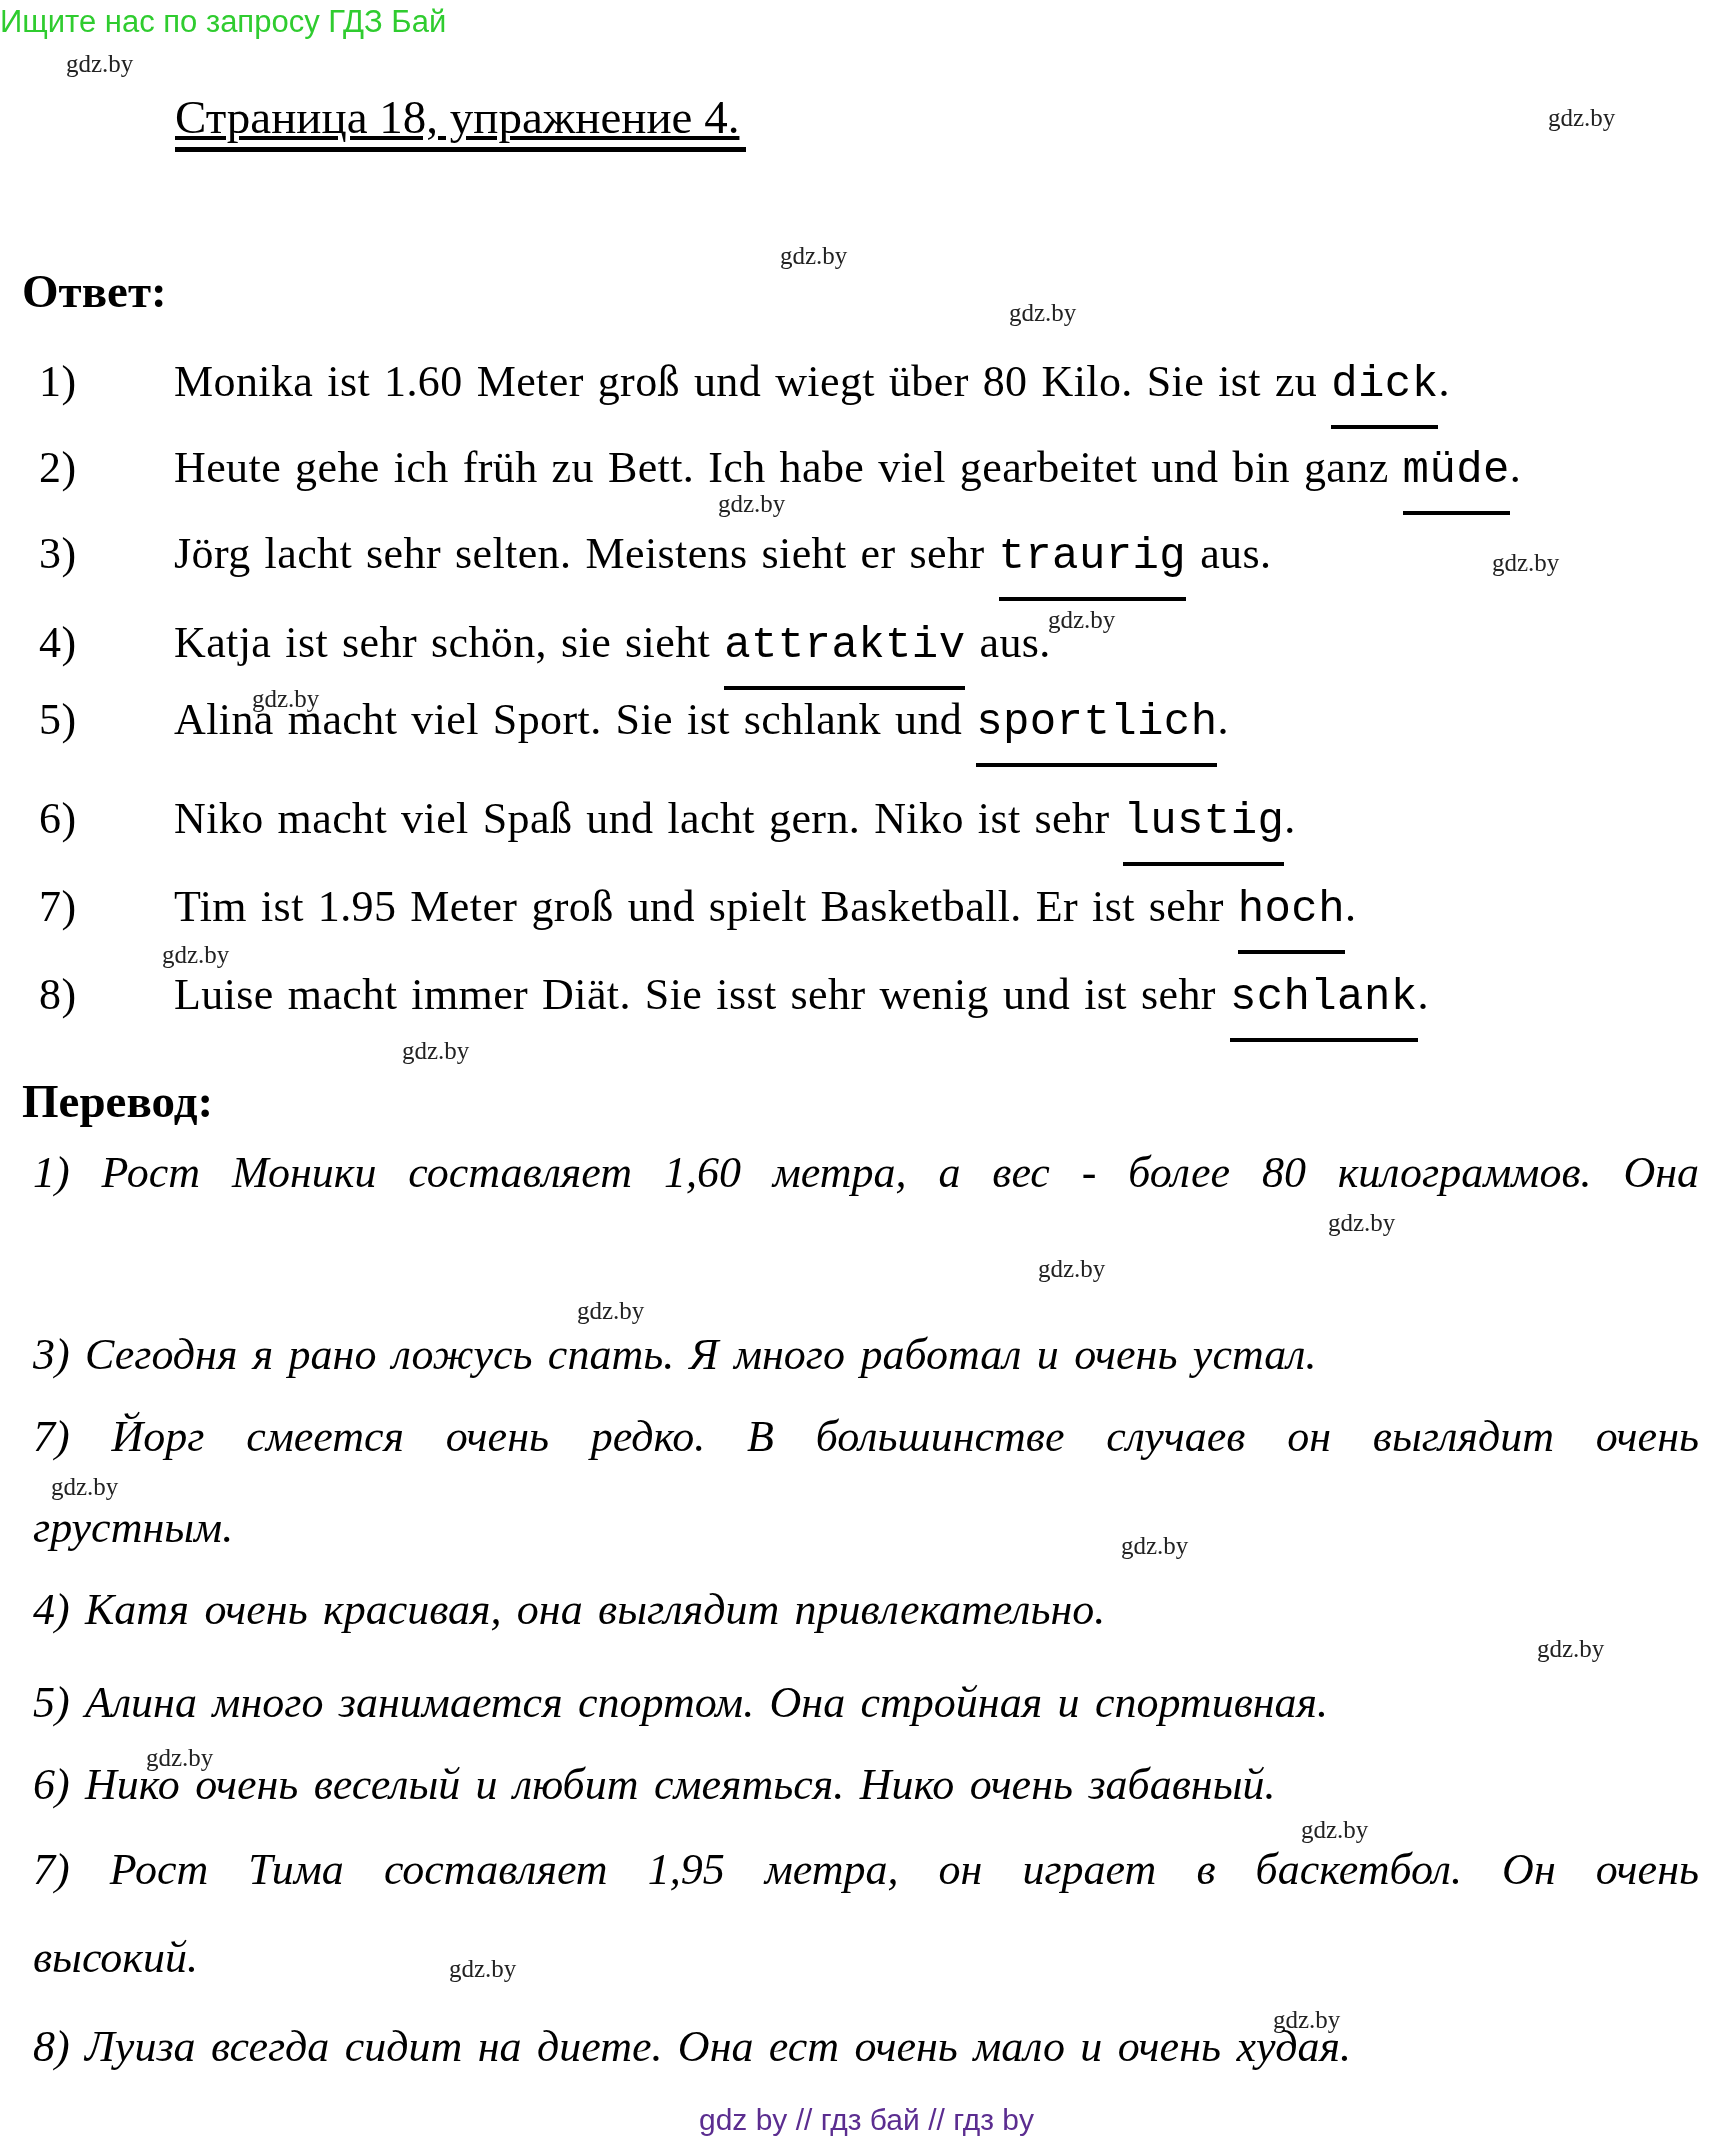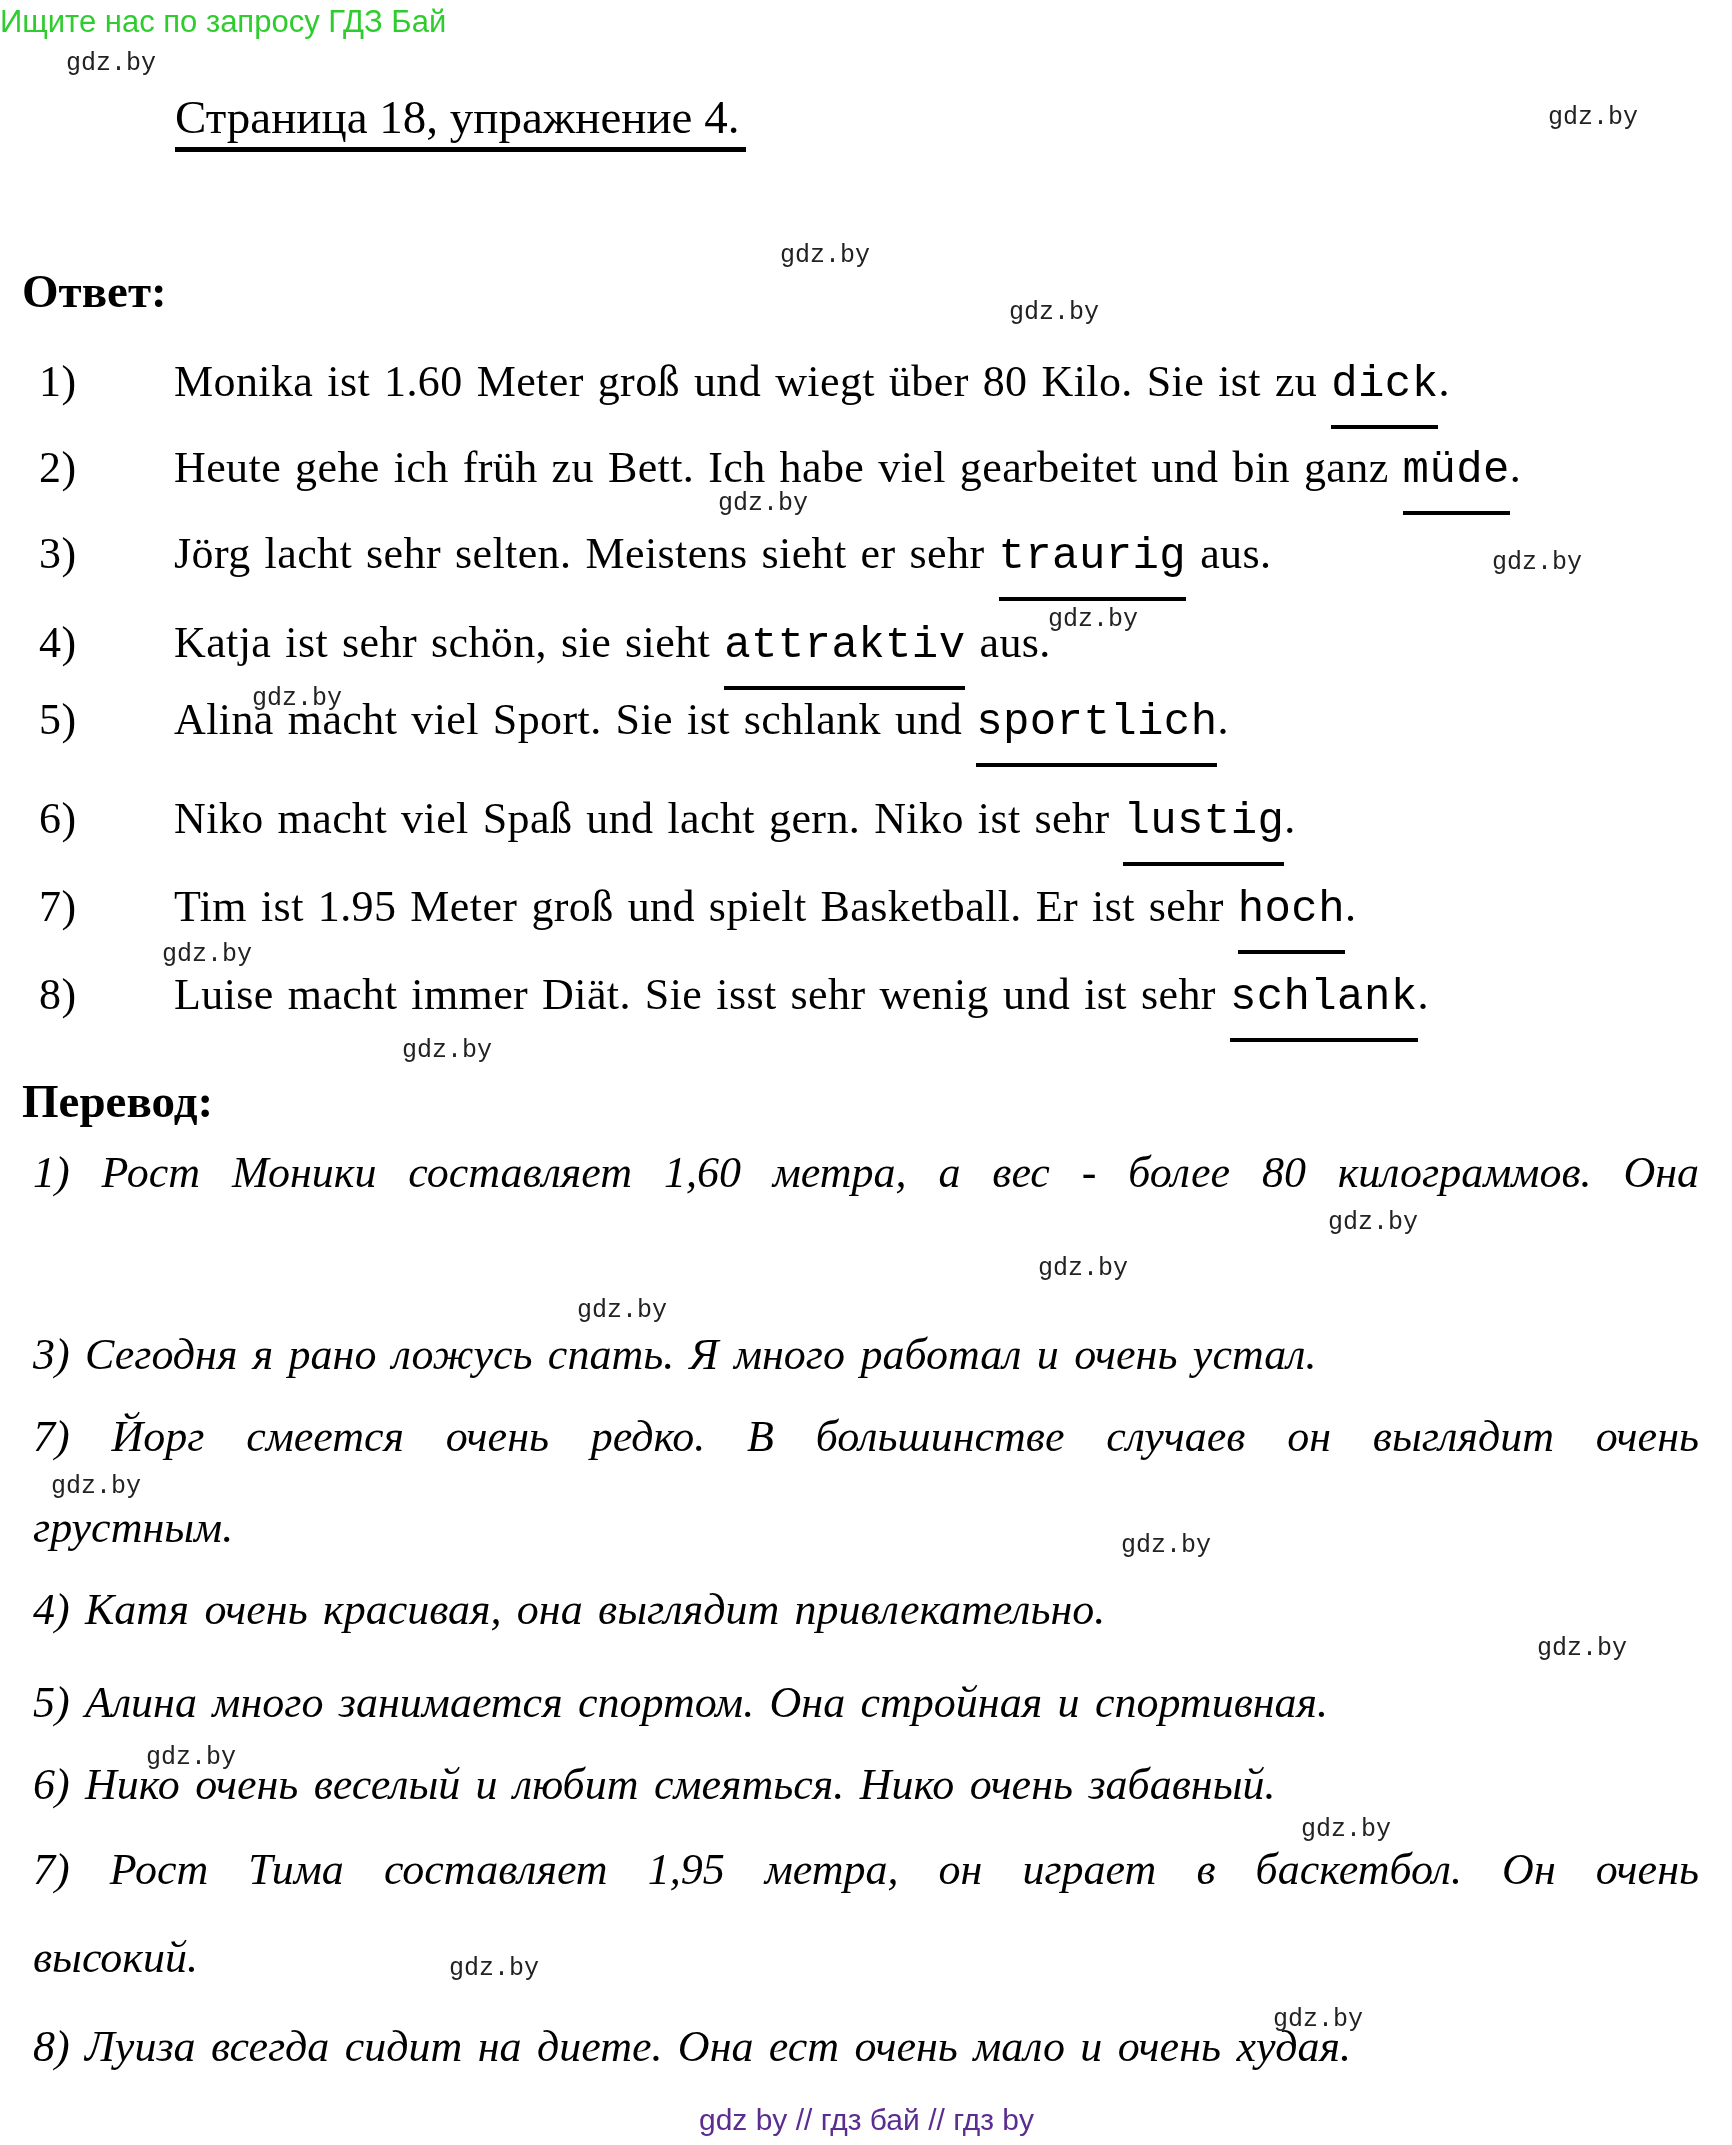--- a/index.html
+++ b/index.html
@@ -1,23 +1,23 @@
 <!DOCTYPE html>
 <html style="font-size:14px"><head>
 <meta charset="utf-8">
 <style>
   html,body{margin:0;padding:0;background:#fff;}
   .page{position:relative;width:1733px;height:2146px;background:#ffffff;overflow:hidden;
         font-family:"Liberation Serif", serif;color:#000;}
   .banner{position:absolute;top:3.5px;left:0;width:100%;
           font-family:"Liberation Sans", sans-serif;font-size:31px;color:#2fcc2f;}
-  .wm{position:absolute;font-family:Liberation Mono, monospace;font-size:25px;color:#222;
+  .wm{position:absolute;font-family:Liberation Serif, serif;font-size:25px;color:#222;
       white-space:nowrap;line-height:1;}
   .title{position:absolute;top:92px;left:175px;font-size:47px;line-height:1.1;
-         border-bottom:5.2px solid #000;padding:0 7px 3.5px 0;}
+         border-bottom:5.2px solid #000;padding:0 7px 3.5px 0;text-decoration:underline;}
   .subtitle{position:absolute;top:176px;left:175px;font-size:44px;font-style:italic;line-height:1.1;}
   .label{position:absolute;left:22px;font-size:47px;font-weight:bold;line-height:1.1;}
   .de-item{position:absolute;left:39px;font-size:44px;line-height:1.1;white-space:nowrap;
            letter-spacing:0.4px;word-spacing:2.6px;}
   .de-item .num{display:inline-block;width:135px;}
   .blank{border-bottom:4.4px solid #000;padding-bottom:16px;font-family:Liberation Mono, monospace;}
   .ru-line{position:absolute;left:33px;font-size:44px;line-height:1.1;white-space:nowrap;
            word-spacing:4.4px;font-style:italic;}
   .ru-line.justify{width:1666px;white-space:normal;text-align:justify;text-align-last:justify;}
   .footer{position:absolute;top:2103px;left:0;width:100%;text-align:center;

